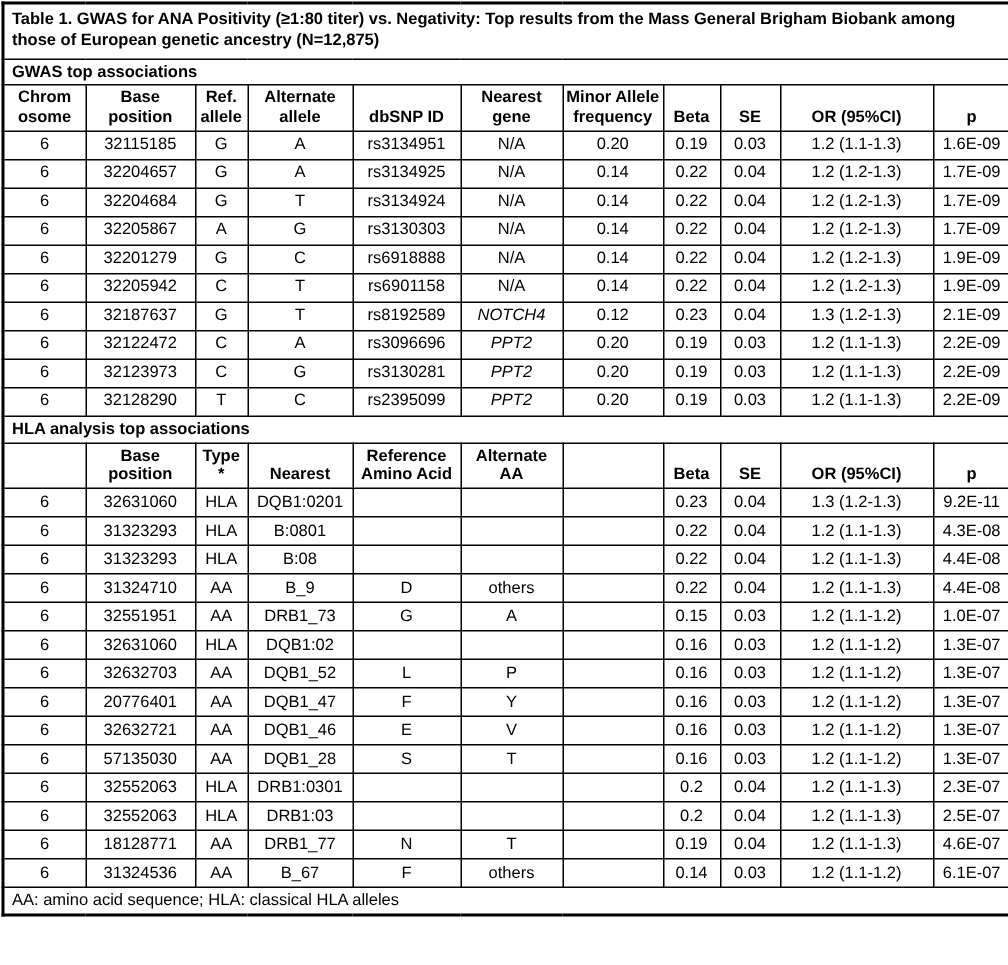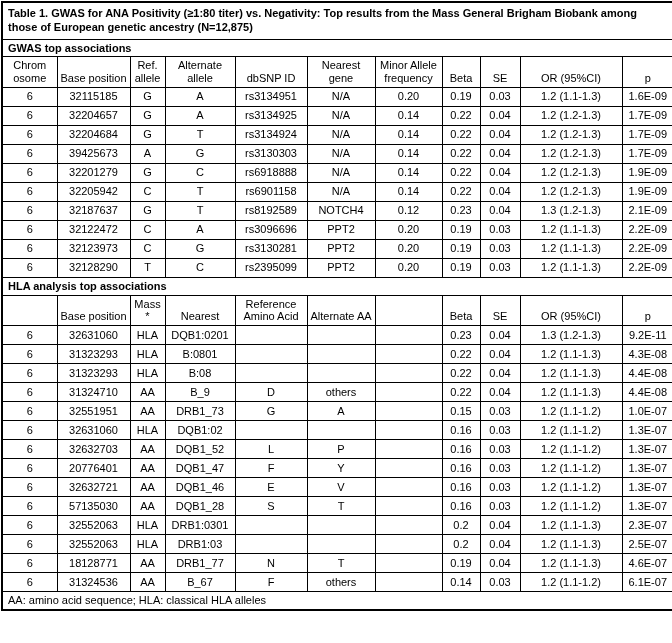--- a/index.html
+++ b/index.html
@@ -38,32 +38,32 @@
     line-height: 1.3;
     vertical-align: middle;
   }
   tr.section-row td {
     text-align: left;
     font-weight: bold;
     padding: 2px 5px 2px 5px;
     line-height: 1.15;
   }
   tr.header-row th {
-    font-weight: normal;
+    font-weight: bold;
     vertical-align: bottom;
     line-height: 1.12;
     padding: 2px 1px 3px 1px;
   }
   tbody.data-body td {
     height: 18px;
     vertical-align: middle;
     line-height: 1.0;
     padding: 0 1px;
   }
-  td.italic { }
+  td.italic { font-style: italic; }
   tr.footer-row td {
     text-align: left;
     padding: 2px 5px 2px 5px;
     line-height: 1.15;
   }
 </style>
 </head>
 <body>
 
 <div class="page">
@@ -139,21 +139,21 @@
           <td>rs3134924</td>
           <td>N/A</td>
           <td>0.14</td>
           <td>0.22</td>
           <td>0.04</td>
           <td>1.2 (1.2-1.3)</td>
           <td>1.7E-09</td>
         </tr>
         <tr>
           <td>6</td>
-          <td>39425673</td>
+          <td>32205867</td>
           <td>A</td>
           <td>G</td>
           <td>rs3130303</td>
           <td>N/A</td>
           <td>0.14</td>
           <td>0.22</td>
           <td>0.04</td>
           <td>1.2 (1.2-1.3)</td>
           <td>1.7E-09</td>
         </tr>
@@ -237,21 +237,21 @@
         </tr>
       </tbody>
 
     <tbody>
       <tr class="section-row">
         <td colspan="11">HLA analysis top associations</td>
       </tr>
       <tr class="header-row">
         <th></th>
         <th>Base position</th>
-        <th>Mass *</th>
+        <th>Type *</th>
         <th>Nearest</th>
         <th>Reference Amino Acid</th>
         <th>Alternate AA</th>
         <th></th>
         <th>Beta</th>
         <th>SE</th>
         <th>OR (95%CI)</th>
         <th>p</th>
       </tr>
     </tbody>

